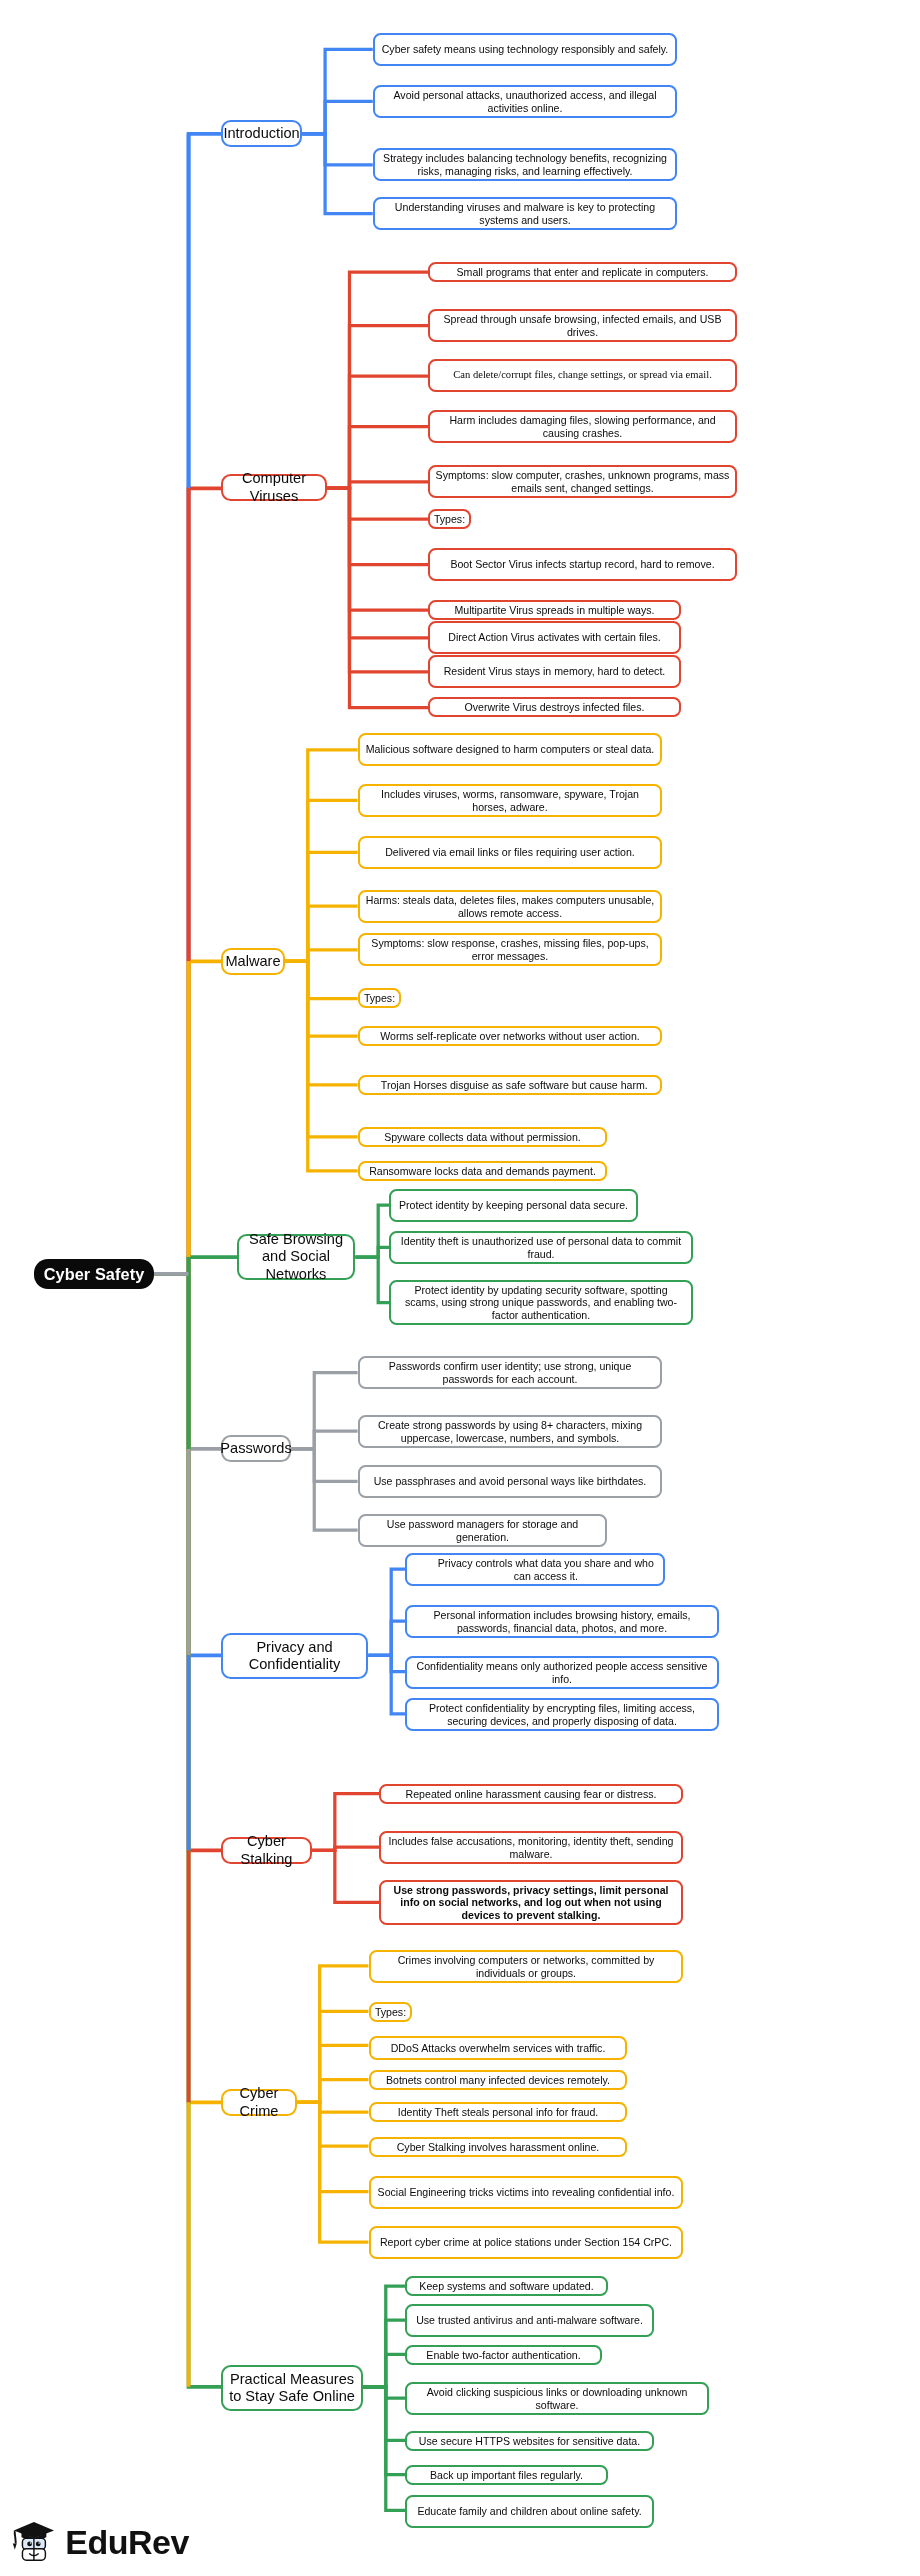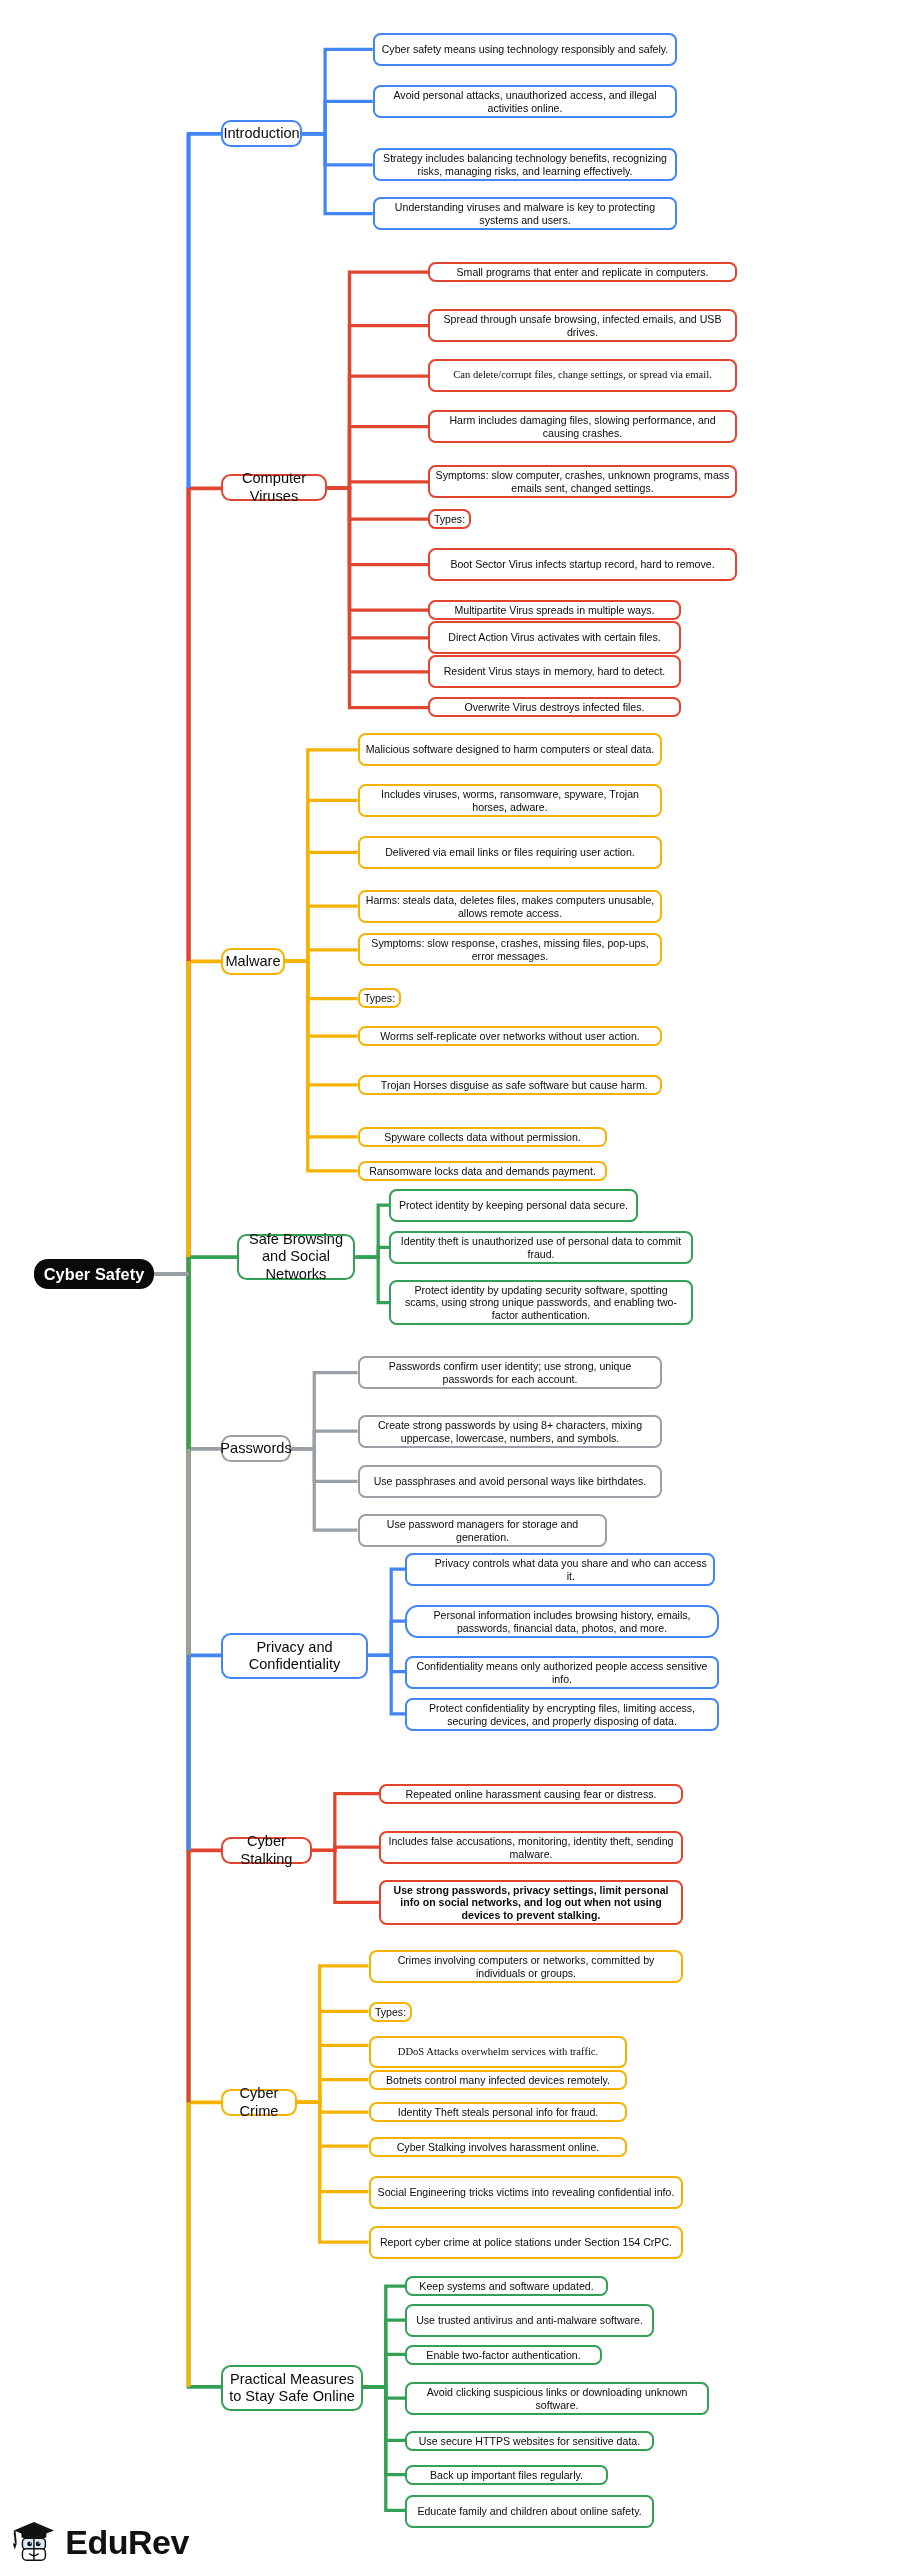--- a/index.html
+++ b/index.html
@@ -157,32 +157,32 @@
       <div class="node branch" style="border-color: rgb(52, 160, 86); left: 237px; width: 118px; top: 1234px; height: 46px;">Safe Browsing and Social Networks</div>
       <div class="node leaf" style="border-color: rgb(52, 160, 86); left: 389px; width: 249px; top: 1189px; height: 33px;">Protect identity by keeping personal data secure.</div>
       <div class="node leaf" style="border-color: rgb(52, 160, 86); left: 389px; width: 304px; top: 1231px; height: 33px;">Identity theft is unauthorized use of personal data to commit fraud.</div>
       <div class="node leaf" style="border-color: rgb(52, 160, 86); left: 389px; width: 304px; top: 1280px; height: 45px;">Protect identity by updating security software, spotting scams, using strong unique passwords, and enabling two-factor authentication.</div>
       <div class="node branch" style="border-color: rgb(154, 160, 166); left: 221px; width: 70px; top: 1435px; height: 27px;">Passwords</div>
       <div class="node leaf" style="border-color: rgb(154, 160, 166); left: 358px; width: 304px; top: 1356px; height: 33px;">Passwords confirm user identity; use strong, unique passwords for each account.</div>
       <div class="node leaf" style="border-color: rgb(154, 160, 166); left: 358px; width: 304px; top: 1415px; height: 33px;">Create strong passwords by using 8+ characters, mixing uppercase, lowercase, numbers, and symbols.</div>
       <div class="node leaf" style="border-color: rgb(154, 160, 166); left: 358px; width: 304px; top: 1465px; height: 33px;">Use passphrases and avoid personal ways like birthdates.</div>
       <div class="node leaf" style="border-color: rgb(154, 160, 166); left: 358px; width: 249px; top: 1514px; height: 33px;">Use password managers for storage and generation.</div>
       <div class="node branch" style="border-color: rgb(66, 133, 244); left: 221px; width: 147px; top: 1633px; height: 46px;">Privacy and Confidentiality</div>
-      <div class="node leaf" style="border-color: rgb(66, 133, 244); left: 405px; width: 310px; top: 1553px; height: 33px; padding-left: 27px;">Privacy controls what data you share and who can access it.</div>
-      <div class="node leaf" style="border-color: rgb(66, 133, 244); left: 405px; width: 314px; top: 1605px; height: 33px; border-radius: 13px;">Personal information includes browsing history, emails, passwords, financial data, photos, and more.</div>
+      <div class="node leaf" style="border-color: rgb(66, 133, 244); left: 405px; width: 260px; top: 1553px; height: 33px; padding-left: 27px;">Privacy controls what data you share and who can access it.</div>
+      <div class="node leaf" style="border-color: rgb(66, 133, 244); left: 405px; width: 314px; top: 1605px; height: 33px;">Personal information includes browsing history, emails, passwords, financial data, photos, and more.</div>
       <div class="node leaf" style="border-color: rgb(66, 133, 244); left: 405px; width: 314px; top: 1656px; height: 33px;">Confidentiality means only authorized people access sensitive info.</div>
       <div class="node leaf" style="border-color: rgb(66, 133, 244); left: 405px; width: 314px; top: 1698px; height: 33px;">Protect confidentiality by encrypting files, limiting access, securing devices, and properly disposing of data.</div>
       <div class="node branch" style="border-color: rgb(226, 69, 47); left: 221px; width: 91px; top: 1837px; height: 27px;">Cyber Stalking</div>
       <div class="node leaf" style="border-color: rgb(226, 69, 47); left: 379px; width: 304px; top: 1784px; height: 20px;">Repeated online harassment causing fear or distress.</div>
       <div class="node leaf" style="border-color: rgb(226, 69, 47); left: 379px; width: 304px; top: 1831px; height: 33px;">Includes false accusations, monitoring, identity theft, sending malware.</div>
       <div class="node leaf" style="border-color: rgb(226, 69, 47); left: 379px; width: 304px; top: 1880px; height: 45px; font-weight: bold;">Use strong passwords, privacy settings, limit personal info on social networks, and log out when not using devices to prevent stalking.</div>
       <div class="node branch" style="border-color: rgb(245, 179, 0); left: 221px; width: 76px; top: 2089px; height: 27px;">Cyber Crime</div>
       <div class="node leaf" style="border-color: rgb(245, 179, 0); left: 369px; width: 314px; top: 1950px; height: 33px;">Crimes involving computers or networks, committed by individuals or groups.</div>
       <div class="node leaf" style="border-color: rgb(245, 179, 0); left: 369px; width: 43px; top: 2002px; height: 20px;">Types:</div>
-      <div class="node leaf" style="border-color: rgb(245, 179, 0); left: 369px; width: 258px; top: 2036px; height: 32px; font-family: Liberation Serif, serif;">DDoS Attacks overwhelm services with traffic.</div>
+      <div class="node leaf" style="border-color: rgb(245, 179, 0); left: 369px; width: 258px; top: 2036px; height: 24px;">DDoS Attacks overwhelm services with traffic.</div>
       <div class="node leaf" style="border-color: rgb(245, 179, 0); left: 369px; width: 258px; top: 2070px; height: 20px;">Botnets control many infected devices remotely.</div>
       <div class="node leaf" style="border-color: rgb(245, 179, 0); left: 369px; width: 258px; top: 2102px; height: 20px;">Identity Theft steals personal info for fraud.</div>
       <div class="node leaf" style="border-color: rgb(245, 179, 0); left: 369px; width: 258px; top: 2137px; height: 20px;">Cyber Stalking involves harassment online.</div>
       <div class="node leaf" style="border-color: rgb(245, 179, 0); left: 369px; width: 314px; top: 2176px; height: 33px;">Social Engineering tricks victims into revealing confidential info.</div>
       <div class="node leaf" style="border-color: rgb(245, 179, 0); left: 369px; width: 314px; top: 2226px; height: 33px;">Report cyber crime at police stations under Section 154 CrPC.</div>
       <div class="node branch" style="border-color: rgb(52, 160, 86); left: 221px; width: 142px; top: 2365px; height: 46px;">Practical Measures to Stay Safe Online</div>
       <div class="node leaf" style="border-color: rgb(52, 160, 86); left: 405px; width: 203px; top: 2276px; height: 20px;">Keep systems and software updated.</div>
       <div class="node leaf" style="border-color: rgb(52, 160, 86); left: 405px; width: 249px; top: 2304px; height: 33px;">Use trusted antivirus and anti-malware software.</div>
       <div class="node leaf" style="border-color: rgb(52, 160, 86); left: 405px; width: 197px; top: 2345px; height: 20px;">Enable two-factor authentication.</div>
       <div class="node leaf" style="border-color: rgb(52, 160, 86); left: 405px; width: 304px; top: 2382px; height: 33px;">Avoid clicking suspicious links or downloading unknown software.</div>

